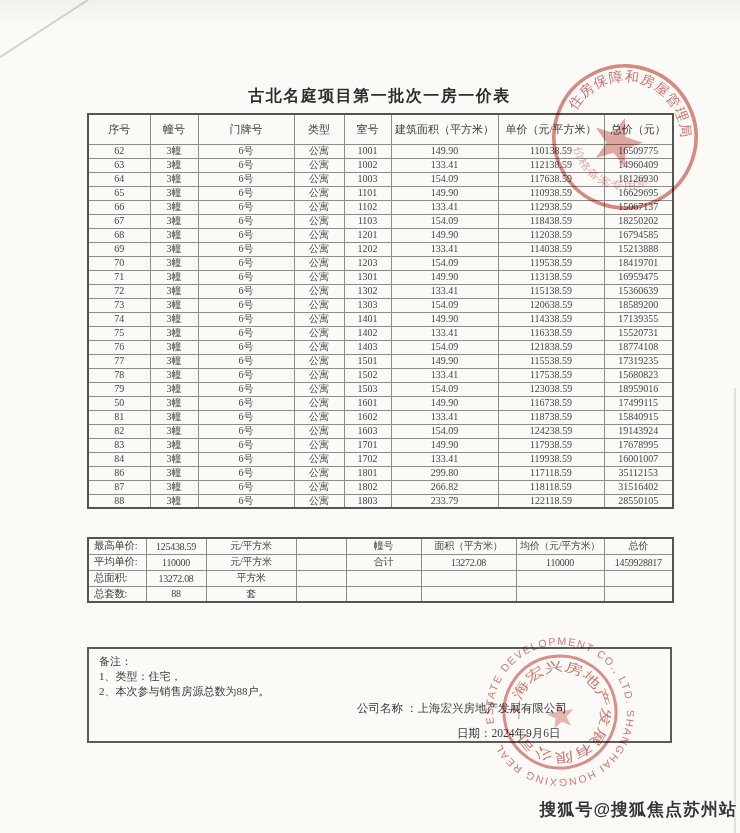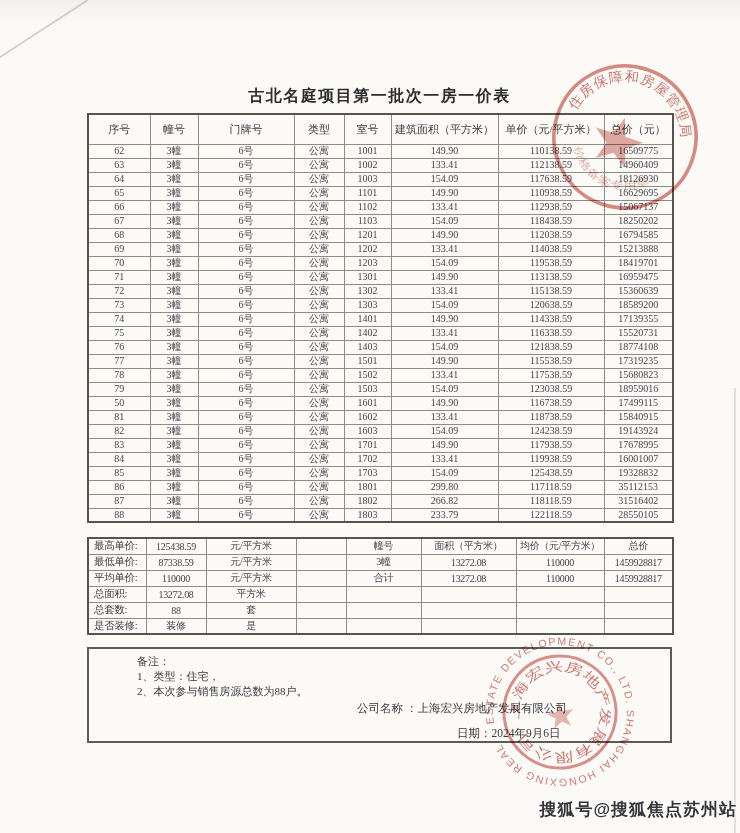--- a/index.html
+++ b/index.html
@@ -19,21 +19,21 @@
   table.main thead tr{height:30px;}
   table.main thead th{font-size:11px;color:#3a3a40;}
   table.main tbody tr{height:14px;}
   table.main tbody td{font-size:10px;line-height:1;color:#44444c;}
   table.summary{top:537px;}
   table.summary tr{height:16px;}
   table.summary td{font-size:10px;letter-spacing:-.3px;color:#3f3f46;}
   table.summary td.lbl{text-align:left;padding-left:5px;font-size:10.5px;}
   .remarks-box{position:absolute;left:87px;top:647px;width:585px;height:96px;
         border:2px solid #5c5b55;box-sizing:border-box;}
-  .remarks-text{position:absolute;left:10px;top:5px;font-size:11px;line-height:15px;color:#3a3a40;margin-left:38px;}
+  .remarks-text{position:absolute;left:10px;top:5px;font-size:11px;line-height:15px;color:#3a3a40;}
   .company-line{position:absolute;left:268px;top:52px;font-size:11.5px;color:#38383e;display:flex;gap:0;}
   .date-line{position:absolute;left:368px;top:77px;font-size:11.5px;color:#38383e;display:flex;}
   .stamp{position:absolute;mix-blend-mode:multiply;opacity:.85;pointer-events:none;}
   .stamp text{font-family:"Liberation Serif","DejaVu Serif",serif;}
   .stamp .en{font-family:"Liberation Sans","DejaVu Sans",sans-serif;}
   .watermark{position:absolute;right:3px;top:798px;font-size:17px;font-weight:bold;
         letter-spacing:1px;color:#35353a;font-family:"Liberation Sans","DejaVu Sans",sans-serif;
         text-shadow:0 0 2px rgba(255,255,255,.95),0 0 5px rgba(255,255,255,.85),1px 1px 0 rgba(255,255,255,.7);}
 </style>
 </head>
@@ -294,30 +294,20 @@
           <td>84</td>
           <td>3幢</td>
           <td>6号</td>
           <td>公寓</td>
           <td>1702</td>
           <td>133.41</td>
           <td>119938.59</td>
           <td>16001007</td>
         </tr>
         <tr>
-          <td>85</td>
-          <td>3幢</td>
-          <td>6号</td>
-          <td>公寓</td>
-          <td>1703</td>
-          <td>154.09</td>
-          <td>125438.59</td>
-          <td>19328832</td>
-        </tr>
-        <tr>
           <td>86</td>
           <td>3幢</td>
           <td>6号</td>
           <td>公寓</td>
           <td>1801</td>
           <td>299.80</td>
           <td>117118.59</td>
           <td>35112153</td>
         </tr>
         <tr>
@@ -359,30 +349,20 @@
           <td class="lbl">最高单价:</td>
           <td>125438.59</td>
           <td>元/平方米</td>
           <td></td>
           <td>幢号</td>
           <td>面积（平方米）</td>
           <td>均价（元/平方米）</td>
           <td>总价</td>
         </tr>
         <tr>
-          <td class="lbl">最低单价:</td>
-          <td>87338.59</td>
-          <td>元/平方米</td>
-          <td></td>
-          <td>3幢</td>
-          <td>13272.08</td>
-          <td>110000</td>
-          <td>1459928817</td>
-        </tr>
-        <tr>
           <td class="lbl">平均单价:</td>
           <td>110000</td>
           <td>元/平方米</td>
           <td></td>
           <td>合计</td>
           <td>13272.08</td>
           <td>110000</td>
           <td>1459928817</td>
         </tr>
         <tr>
@@ -392,30 +372,20 @@
           <td></td>
           <td></td>
           <td></td>
           <td></td>
           <td></td>
         </tr>
         <tr>
           <td class="lbl">总套数:</td>
           <td>88</td>
           <td>套</td>
-          <td></td>
-          <td></td>
-          <td></td>
-          <td></td>
-          <td></td>
-        </tr>
-        <tr>
-          <td class="lbl">是否装修:</td>
-          <td>装修</td>
-          <td>是</td>
           <td></td>
           <td></td>
           <td></td>
           <td></td>
           <td></td>
         </tr>
       </tbody>
   </table>
 
   <div class="remarks-box">

